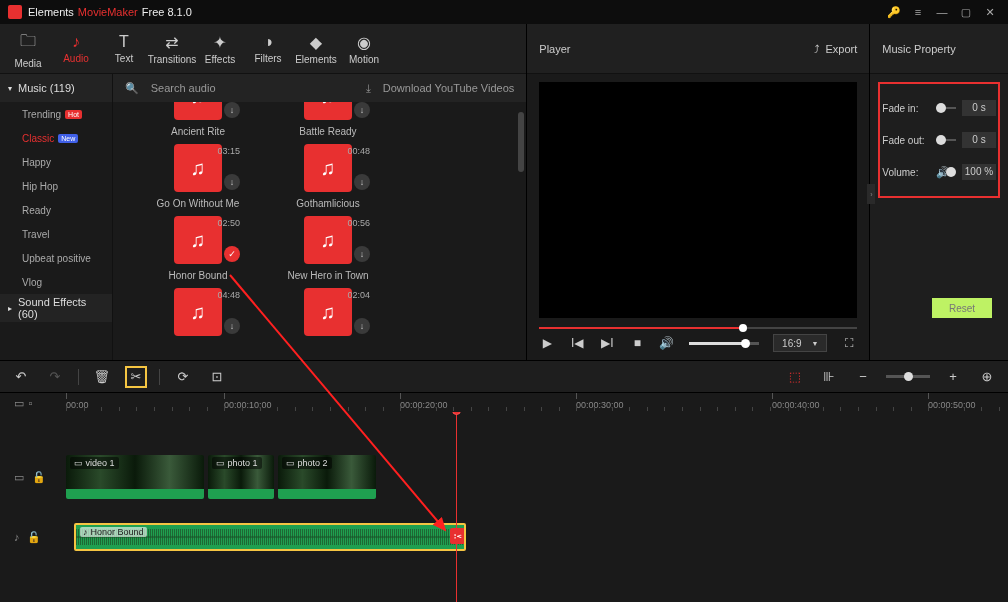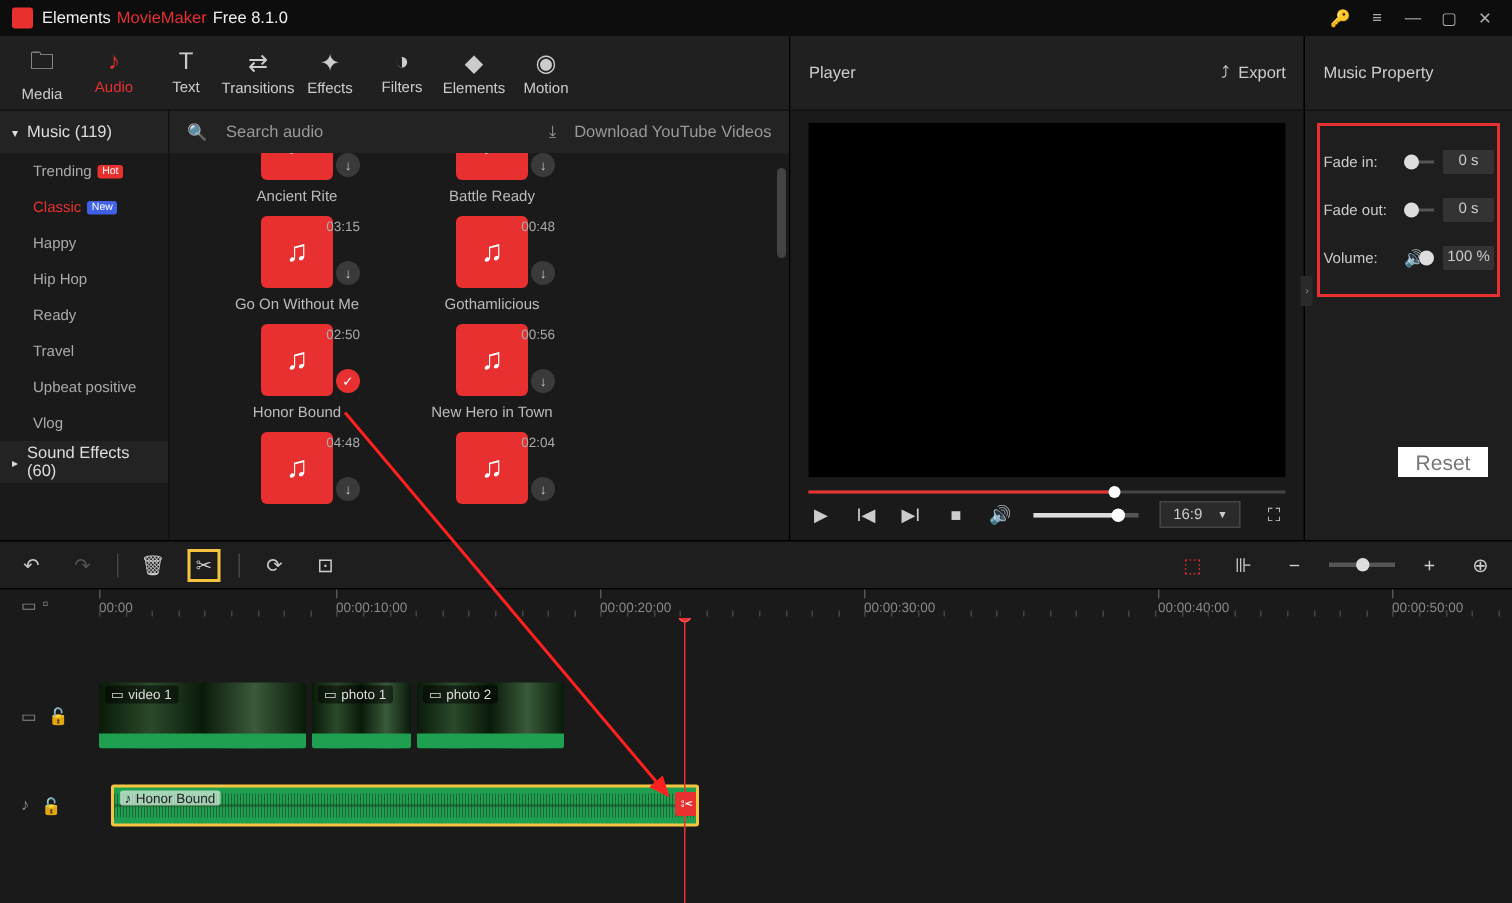--- a/index.html
+++ b/index.html
@@ -82,21 +82,21 @@
 .propbody { flex: 1; padding: 8px; position: relative; }
 .propbox { border: 2px solid #e83030; padding: 8px 2px; }
 .proprow { display: flex; align-items: center; height: 32px; gap: 6px; }
 .proprow .plab { width: 48px; font-size: 10px; color: #ccc; }
 .proprow .pslider { flex: 1; height: 2px; background: #555; position: relative; }
 .proprow .pknob { position: absolute; left: 0; top: -4px; width: 10px; height: 10px; background: #ddd; border-radius: 50%; }
 .proprow .pknob.end { left: auto; right: 0; }
 .proprow .pval { width: 34px; text-align: center; font-size: 10px; background: #333; height: 16px; line-height: 16px; }
 .collapsebtn { position: absolute; left: -3px; top: 110px; width: 8px; height: 20px; background: #2a2a2a; display: flex; align-items: center; justify-content: center; font-size: 7px; color: #888; cursor: pointer; }
 .resetrow { margin-top: 100px; display: flex; justify-content: flex-end; padding-right: 8px; }
-.resetbtn { width: 60px; height: 20px; background: #ffffff; display: flex; align-items: center; justify-content: center; color: #777; font-size: 14px; cursor: pointer; }
+.resetbtn { width: 60px; height: 20px; background: #bef264; display: flex; align-items: center; justify-content: center; color: #777; font-size: 10px; cursor: pointer; }
 
 
 .tltoolbar { height: 32px; background: #1e1e1e; border-top: 1px solid #000; display: flex; align-items: center; padding: 0 10px; gap: 12px; }
 .tlbtn { width: 22px; height: 22px; color: #ccc; display: flex; align-items: center; justify-content: center; cursor: pointer; font-size: 13px; }
 .tlbtn.hl { border: 2px solid #f5c542; }
 .tltoolbar .spacer { flex: 1; }
 .zoombar { width: 44px; height: 3px; background: #555; position: relative; }
 .zoombar .zknob { position: absolute; left: 18px; top: -3px; width: 9px; height: 9px; background: #ddd; border-radius: 50%; }
 
 

